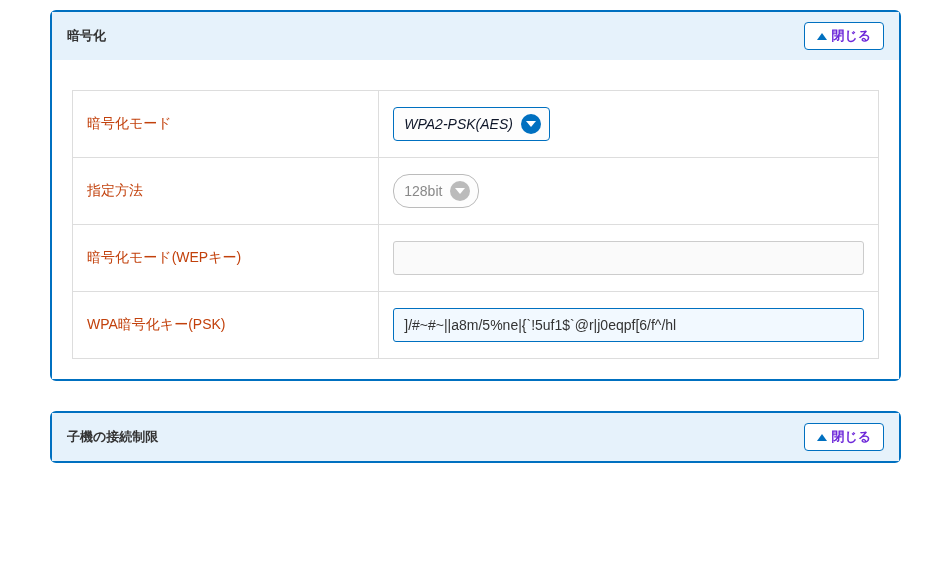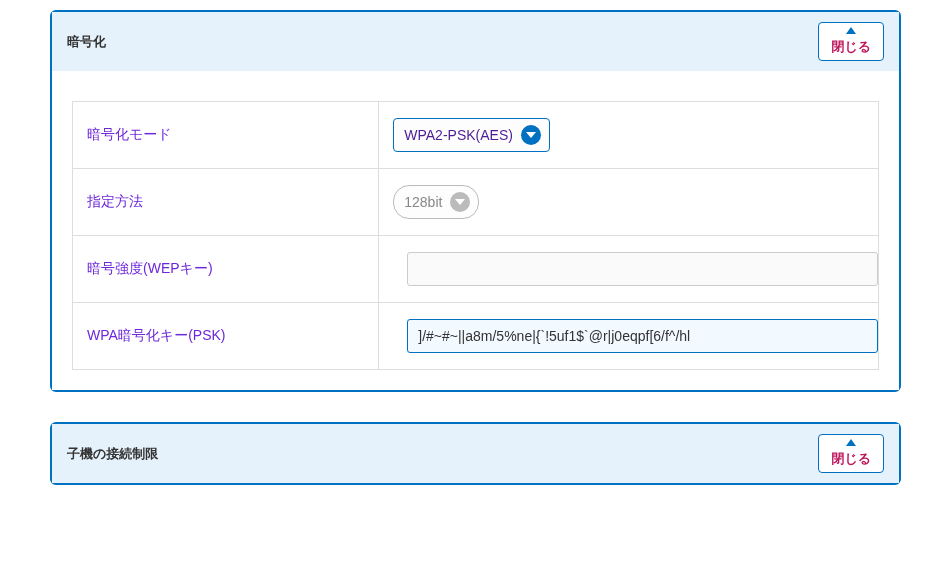--- a/index.html
+++ b/index.html
@@ -24,28 +24,27 @@
     }
     .panel-title {
       font-weight: bold;
       font-size: 13px;
     }
     .close-btn {
       background: #fff;
       border: 1.5px solid #0070c0;
       border-radius: 4px;
       padding: 4px 12px;
-      color: #be185d;
+      color: #6d28d9;
       font-size: 13px;
       font-weight: bold;
       cursor: pointer;
       display: flex;
       align-items: center;
       gap: 4px;
-      flex-direction: column;
     }
     .close-btn .chevron {
       display: inline-block;
       width: 0;
       height: 0;
       border-left: 5px solid transparent;
       border-right: 5px solid transparent;
       border-bottom: 7px solid #0070c0;
     }
     .panel-body {
@@ -57,39 +56,40 @@
       border-collapse: collapse;
     }
     table.form-table td {
       border: 1px solid #ddd;
       padding: 16px 14px;
       vertical-align: middle;
     }
     table.form-table td.label-cell {
       width: 38%;
       background: #fff;
-      color: #6d28d9;
+      color: #c2410c;
     }
     table.form-table td.value-cell {
       background: #fff;
     }
     .select-btn {
       display: inline-flex;
       align-items: center;
       border: 1px solid #bbb;
       border-radius: 4px;
       background: #fdfdfd;
       padding: 6px 8px 6px 10px;
       gap: 8px;
       cursor: pointer;
       font-size: 14px;
     }
     .select-btn.active {
       border-color: #0070c0;
-      color: #4c1d95;
+      color: #0f172a;
+      font-style: italic;
     }
     .select-btn.active .circle-arrow {
       background: #0070c0;
     }
     .select-btn.disabled {
       color: #888;
       cursor: default;
       border-radius: 16px;
     }
     .select-btn.disabled .circle-arrow {
@@ -114,21 +114,20 @@
     }
     .text-input {
       width: 100%;
       border: 1px solid #0070c0;
       border-radius: 3px;
       padding: 8px 10px;
       font-size: 14px;
       background: #f2f9ff;
       color: #333;
       font-family: inherit;
-      margin-left: 14px;
     }
     .text-input.readonly {
       border: 1px solid #ccc;
       background: #fafafa;
     }
   </style>
 </head>
 <body>
 
 <div class="panel">
@@ -154,21 +153,21 @@
       <tr>
         <td class="label-cell">指定方法</td>
         <td class="value-cell">
           <div class="select-btn disabled">
             <span>128bit</span>
             <span class="circle-arrow"></span>
           </div>
         </td>
       </tr>
       <tr>
-        <td class="label-cell">暗号強度(WEPキー)</td>
+        <td class="label-cell">暗号化モード(WEPキー)</td>
         <td class="value-cell">
           <input type="text" class="text-input readonly" readonly="" value="" style="">
         </td>
       </tr>
       <tr>
         <td class="label-cell">WPA暗号化キー(PSK)</td>
         <td class="value-cell">
           <input type="text" class="text-input" value="]/#~#~||a8m/5%ne|{`!5uf1$`@r|j0eqpf[6/f^/hl" style="">
         </td>
       </tr>

